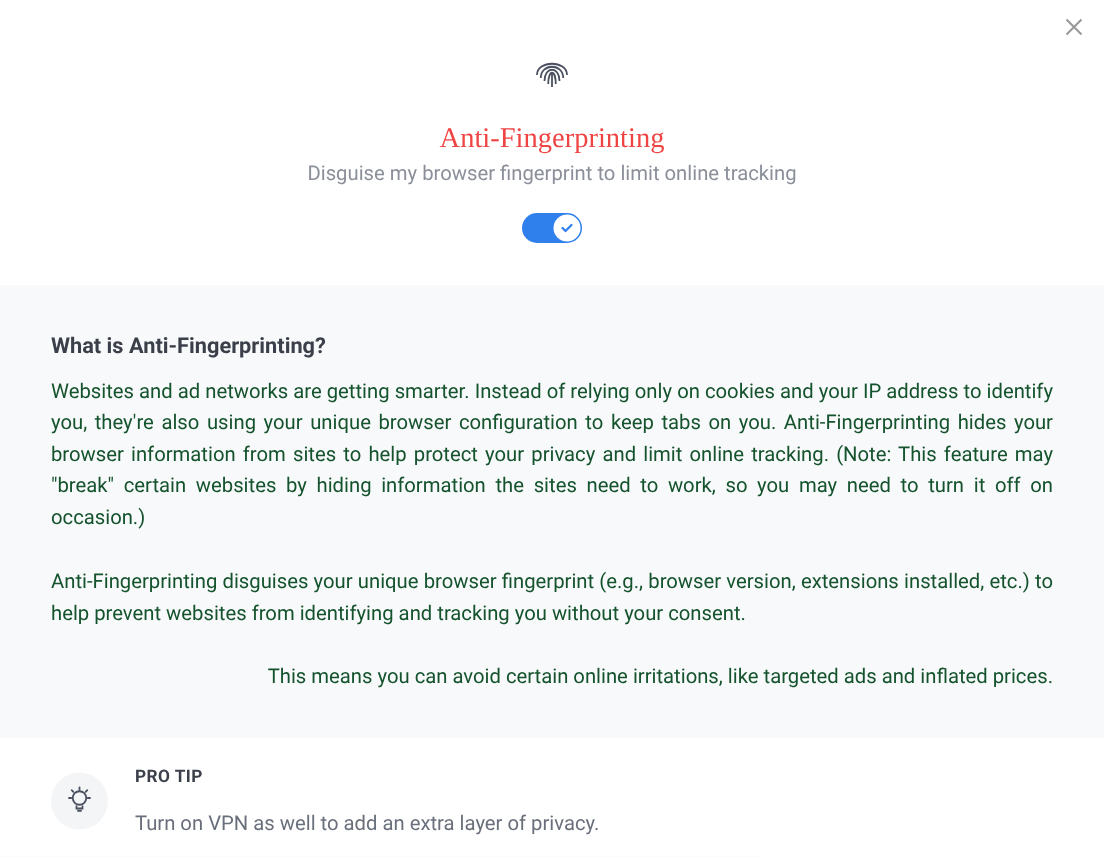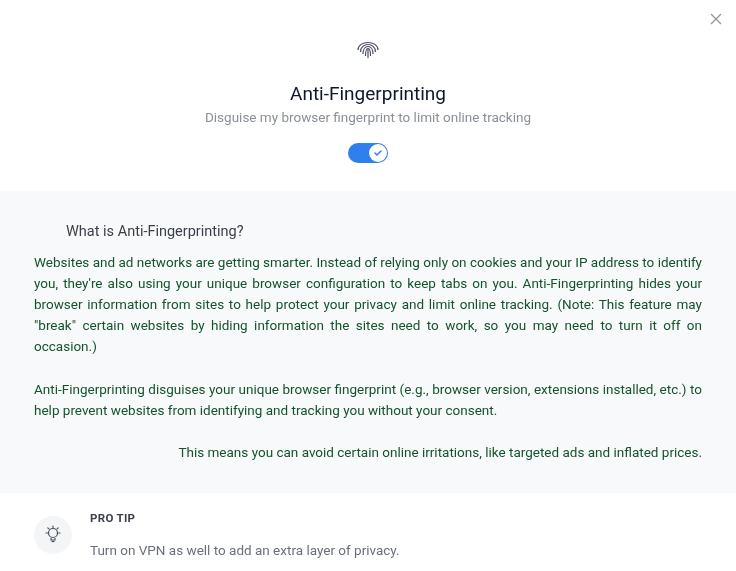--- a/index.html
+++ b/index.html
@@ -29,23 +29,24 @@
       padding: 28px 20px 24px;
     }
     .fingerprint-icon {
       display: inline-flex;
       align-items: center;
       justify-content: center;
       margin-bottom: 18px;
     }
     .title {
       font-size: 19px;
-      color: #0f172a;
+      color: #ef4444;
       font-weight: 400;
       margin-bottom: 4px;
+      font-family: Liberation Serif, serif;
     }
     .subtitle {
       font-size: 13.5px;
       color: #8a8f99;
       margin-bottom: 18px;
     }
     .toggle {
       display: inline-block;
       width: 40px;
       height: 20px;
@@ -66,23 +67,22 @@
       align-items: center;
       justify-content: center;
     }
     .info-section {
       background: #f8f9fa;
       padding: 32px 34px 30px;
     }
     .info-heading {
       font-size: 14.5px;
       color: #3a3f4a;
-      font-weight: 400;
+      font-weight: 700;
       margin-bottom: 12px;
-      margin-left: 32px;
     }
     .info-text {
       font-size: 13.5px;
       color: #14532d;
       line-height: 1.55;
       text-align: justify;
       margin-bottom: 22px;
     }
     .info-text.last {
       margin-bottom: 0;

